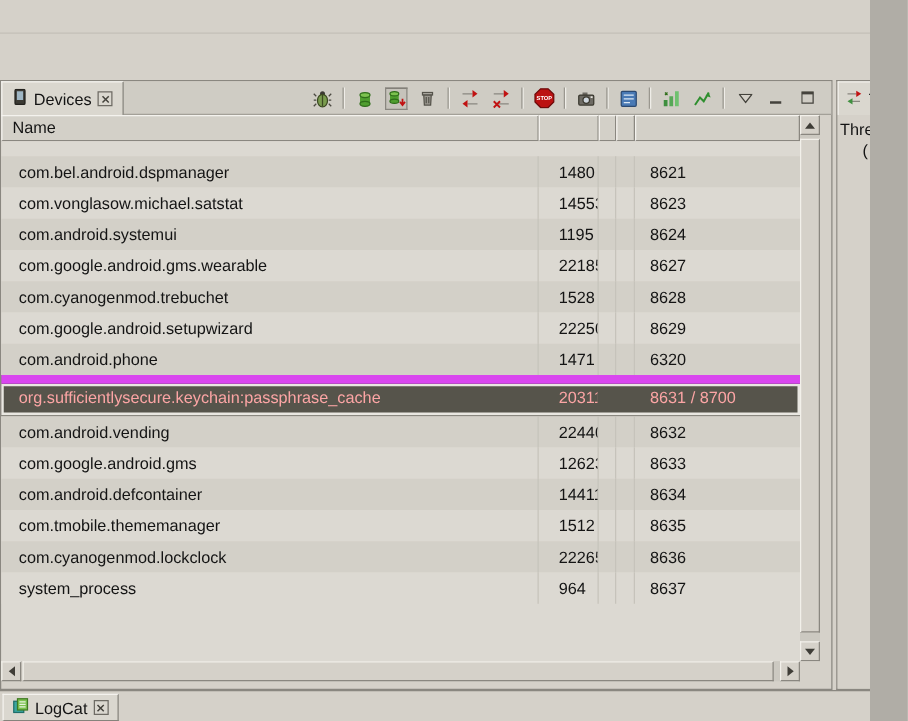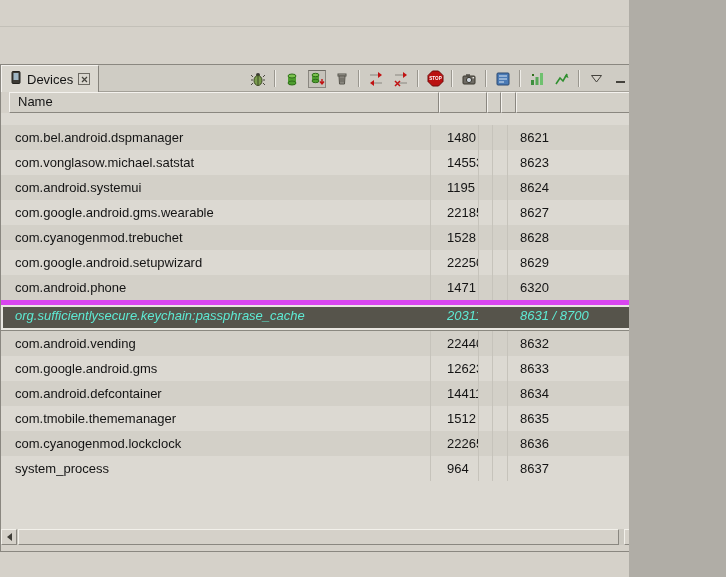--- a/index.html
+++ b/index.html
@@ -1,17 +1,17 @@
 <!DOCTYPE html>
 <html><head>
 <meta charset="utf-8">
 <style>
   html,body{margin:0;padding:0;background:#b0ada6;}
   .app{
-    position:relative;width:629px;height:577px;overflow:hidden;
+    position:relative;width:696px;height:577px;overflow:hidden;
     background:#d5d1c9;color:#141414;
     font-family:"Liberation Sans",sans-serif;font-size:13px;
   }
   
   .menubar{
     position:absolute;left:0;top:0;width:726px;height:27px;
     display:flex;align-items:center;padding-left:4px;box-sizing:border-box;
     background:#d5d1c9;border-bottom:1px solid #c3c0b8;
   }
   .menu-item{display:inline-block;padding:3px 10px;cursor:default;}
@@ -34,42 +34,42 @@
   .closebox{
     display:inline-flex;align-items:center;justify-content:center;
     width:10px;height:10px;border:1px solid #6e6b64;background:#dad7cf;
   }
   
   .ptoolbar{position:absolute;right:10px;top:3px;height:21px;display:flex;align-items:center;gap:7px;}
   .icon-btn{width:18px;height:18px;display:flex;align-items:center;justify-content:center;cursor:default;}
   .icon-btn.pressed{background:#c6c3bb;border:1px solid #8a8780;border-top-color:#6e6b64;box-sizing:border-box;}
   .tsep{width:0;height:17px;border-left:1px solid #9a978f;border-right:1px solid #efede8;}
   
-  .theader{position:absolute;left:8px;top:27px;width:639px;height:21px;display:flex;}
+  .theader{position:absolute;left:0;top:27px;width:639px;height:21px;display:flex;}
   .hcell{
     box-sizing:border-box;height:21px;line-height:18px;padding-left:8px;overflow:hidden;
     background:#d3d0c8;border-top:1px solid #f4f2ee;border-left:1px solid #f4f2ee;
     border-right:1px solid #8a8780;border-bottom:1px solid #8a8780;
   }
   .w-name{width:430px;} .w-pid{width:48px;} .w-c3{width:14px;} .w-c4{width:15px;} .w-port{width:132px;}
   .tbody{position:absolute;left:0;top:48px;width:639px;height:416px;background:#dcd9d2;overflow:hidden;}
   .row-strip{height:12px;background:#dcd9d2;}
   .row{display:flex;height:25px;line-height:25px;white-space:nowrap;}
   .row.even{background:#d3d0c8;}
   .row.odd{background:#dcd9d2;}
   .cell{box-sizing:border-box;overflow:hidden;border-right:1px solid #c6c3bb;}
   .cell-name{width:430px;padding-left:14px;}
   .cell-pid{width:48px;padding-left:16px;}
   .cell-c3{width:14px;} .cell-c4{width:15px;}
   .cell-port{width:132px;padding-left:12px;border-right:none;}
   .row.selected{
-    background:#56544b;color:#5eead4;
+    background:#56544b;color:#fca5a5;
     box-shadow:inset 0 0 0 2px #e9e7e1;
-    border-top:5px solid #d946ef;border-bottom:1px solid #8a8880;
-    height:25px;line-height:22px;font-style:italic;
+    border-top:7px solid #d946ef;border-bottom:1px solid #8a8880;
+    height:25px;line-height:22px;
   }
   .row.selected .cell{border-right-color:transparent;}
   
   .vscroll{position:absolute;left:639px;top:27px;width:16px;height:437px;background:#ccc9c1;}
   .hscroll{position:absolute;left:0;top:464px;width:639px;height:16px;background:#ccc9c1;}
   .sb-btn{
     position:absolute;width:16px;height:16px;box-sizing:border-box;background:#d5d1c9;
     border:1px solid;border-color:#f2f0ea #8a8780 #8a8780 #f2f0ea;
     display:flex;align-items:center;justify-content:center;
   }
@@ -380,14 +380,31 @@
         </span>
         <span>Threads</span>
       </div>
     </div>
     <div class="threads-body">
       <div class="threads-line1">Thread up</div>
       <div class="threads-line2">(</div>
     </div>
   </div>
 
+  <div class="bottom-bar">
+    <div class="logcat-tab">
+      <span>
+        <svg width="13" height="13" viewBox="0 0 13 13">
+            <rect x="1" y="3" width="8" height="9" fill="#3aa6a0" stroke="#1f6e6a"></rect>
+            <rect x="4" y="1" width="8" height="9" fill="#7cc24f" stroke="#3f7a22"></rect>
+            <path d="M5.5 3.5 h5 M5.5 5.5 h5 M5.5 7.5 h5" stroke="#e8f4e0"></path>
+          </svg>
+      </span>
+      <span>LogCat</span>
+      <span class="closebox">
+        <svg width="7" height="7" viewBox="0 0 7 7">
+            <path d="M1 1 L6 6 M6 1 L1 6" stroke="#44423c" stroke-width="1.2"></path>
+          </svg>
+      </span>
+    </div>
+  </div>
 
 </div>
 
 </body></html>

